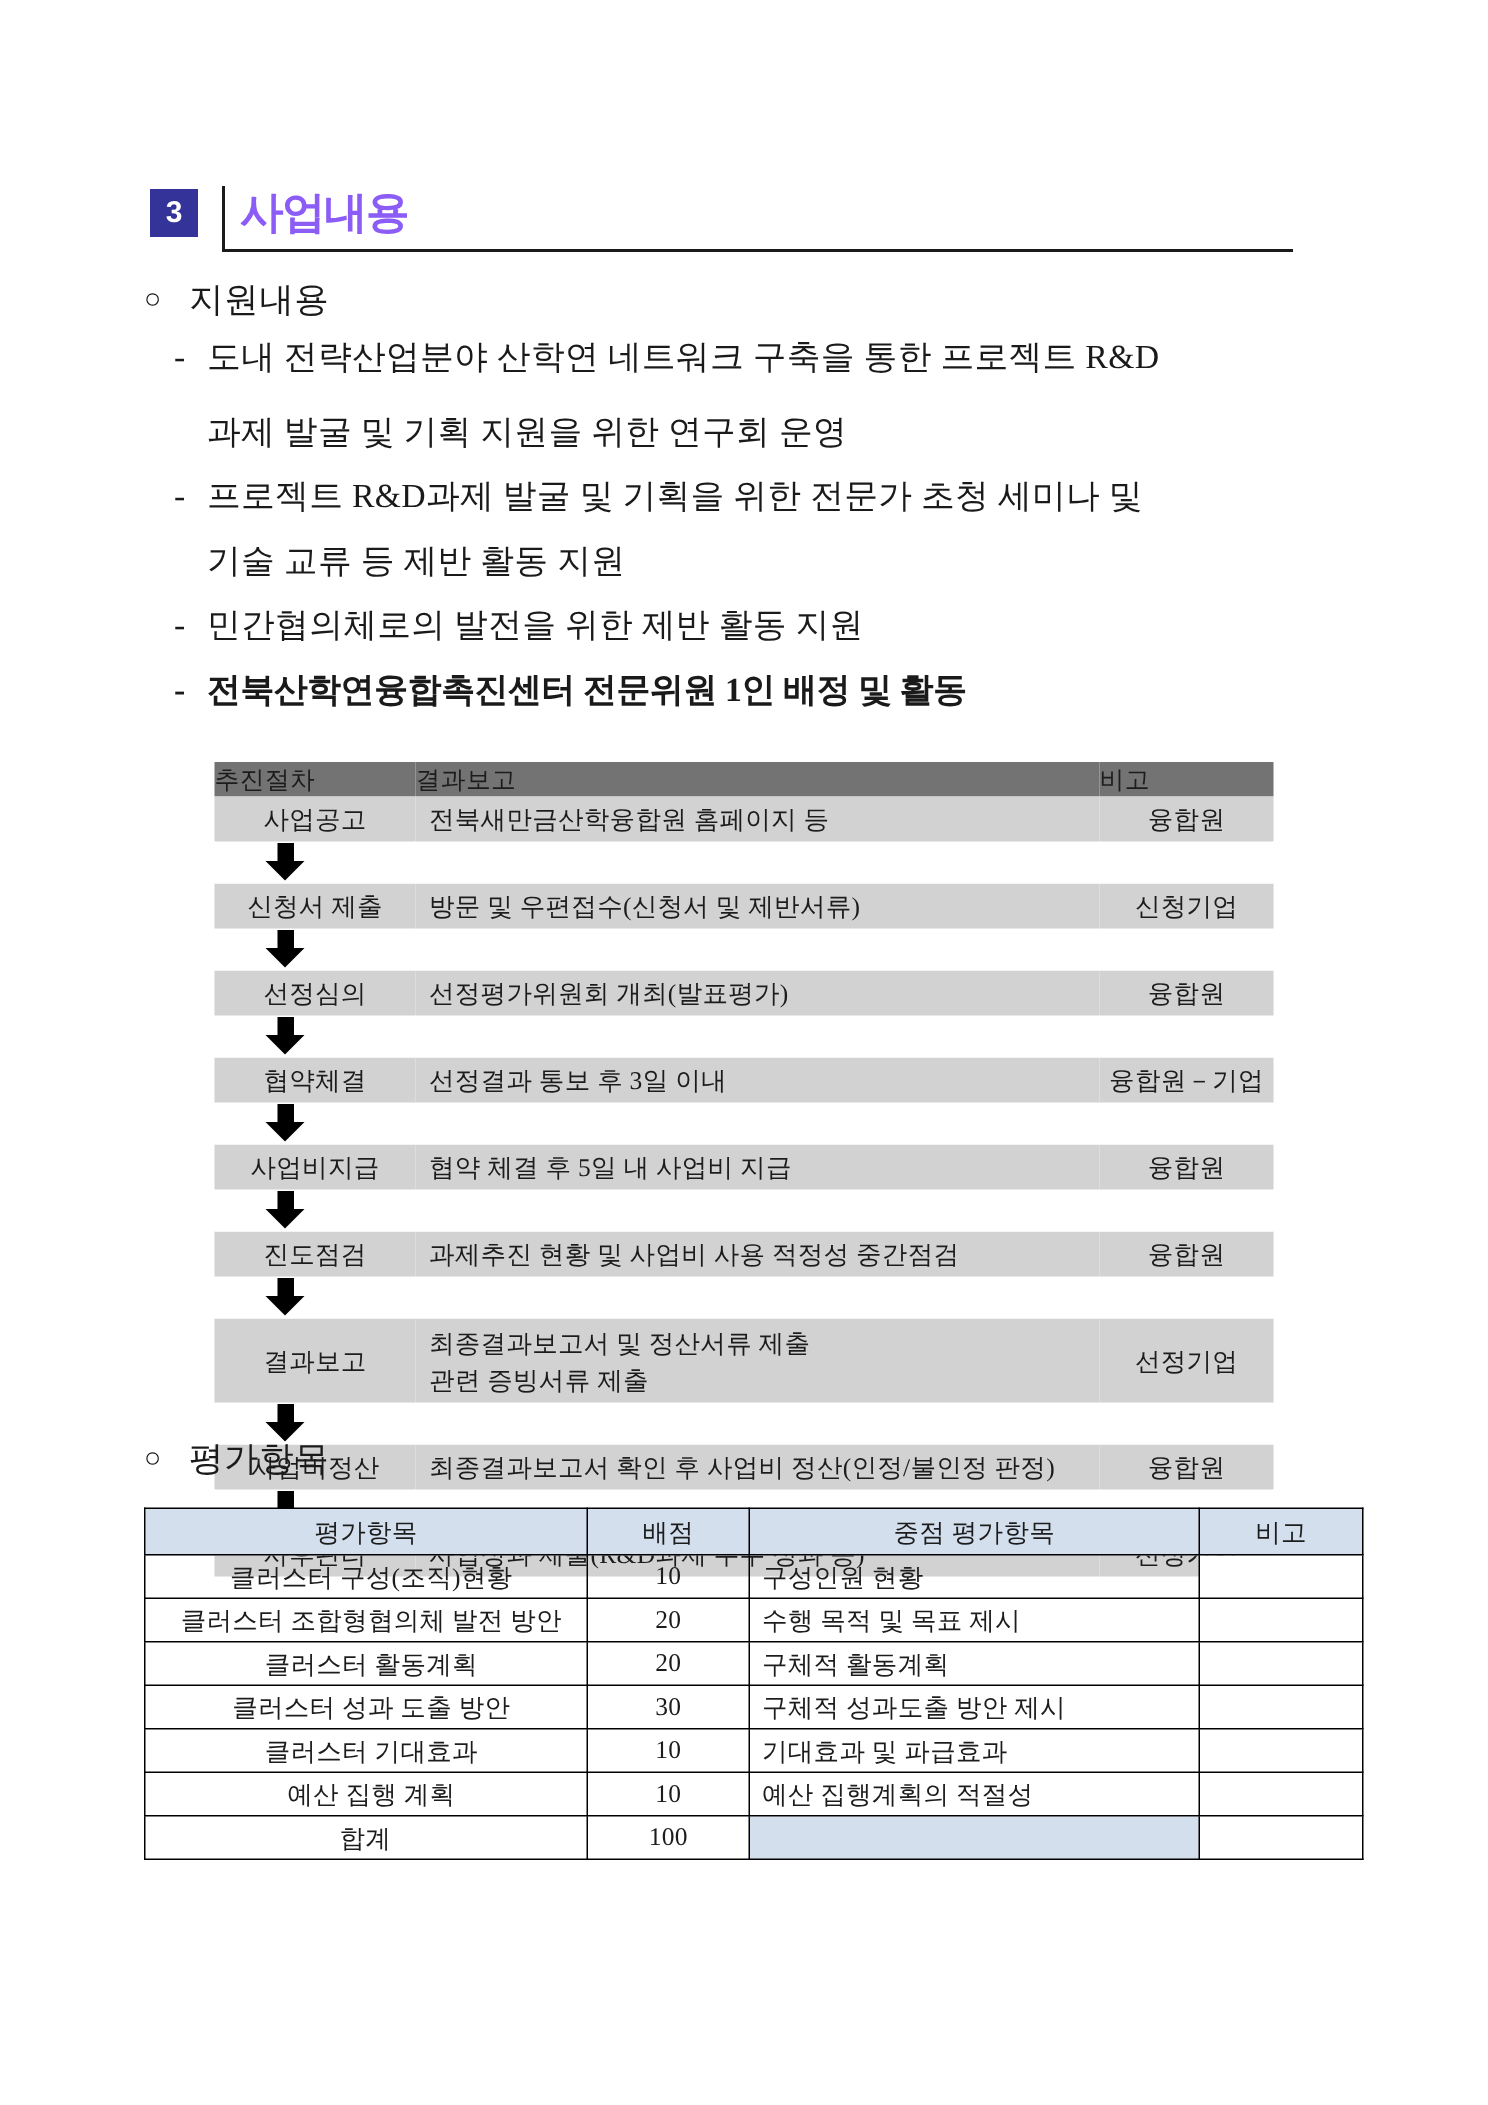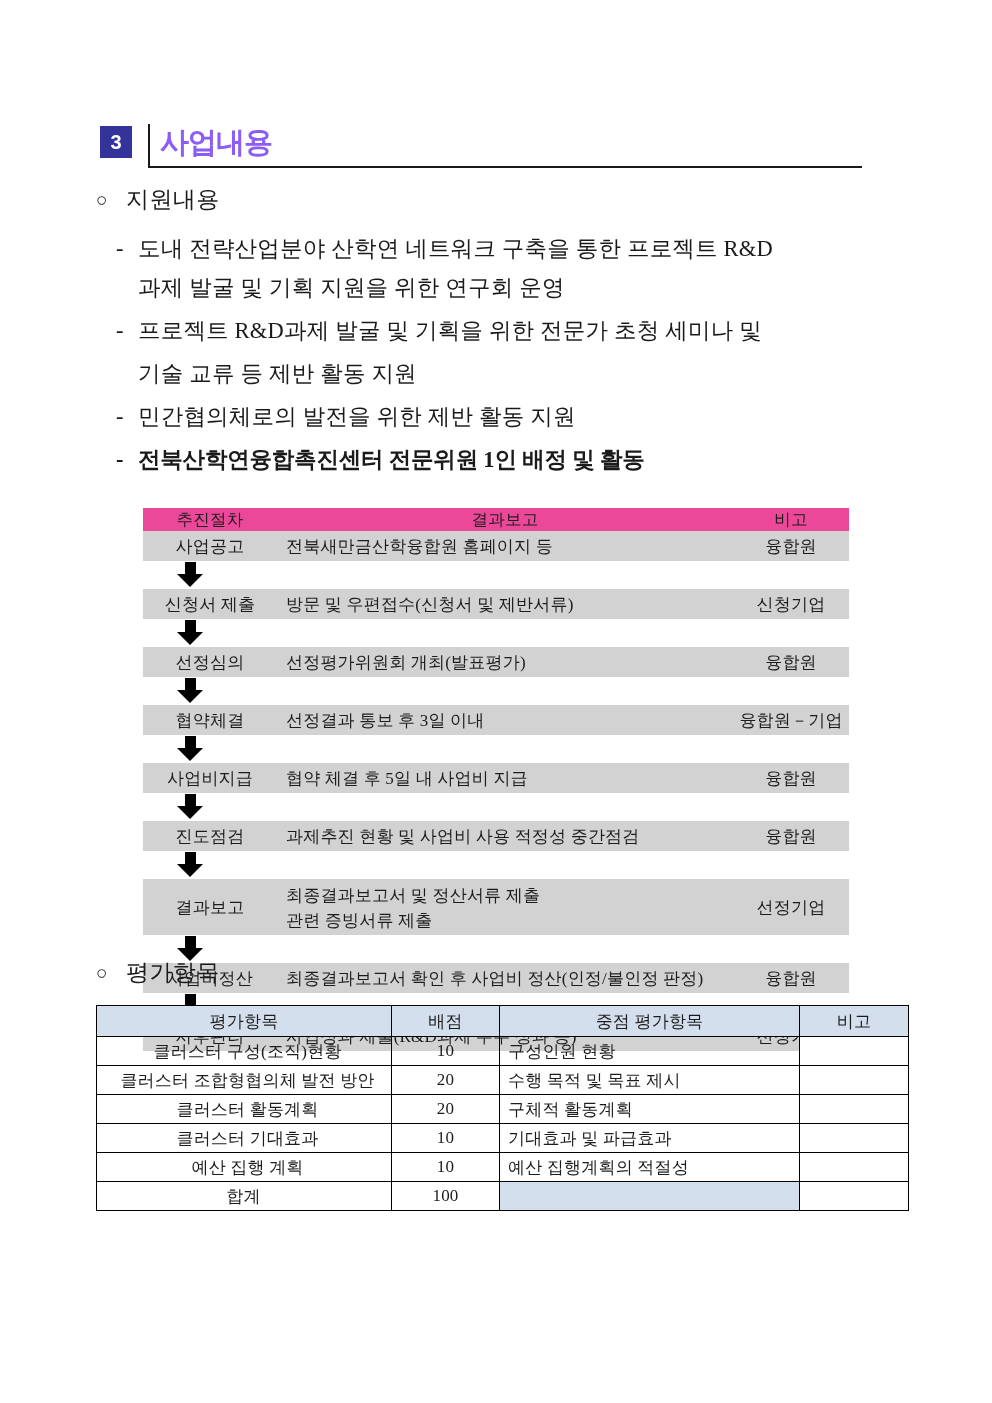--- a/index.html
+++ b/index.html
@@ -120,25 +120,24 @@
   }
   .flow td, .flow th {
     border: none;
     padding: 0;
   }
   .flow .c1 { width: 134px; }
   .flow .c2 { width: 456px; }
   .flow .c3 { width: 116px; }
 
   .flow .hdr td {
-    background: #ec4899;
+    background: #737373;
     color: #1c1c1c;
     font-size: 16.5px;
     height: 23px;
-    text-align: center;
     vertical-align: middle;
     letter-spacing: 0.3px;
   }
   .flow .row td {
     background: #d2d2d2;
     color: #1c1c1c;
     font-size: 17px;
     height: 30px;
     vertical-align: middle;
     letter-spacing: 0.2px;
@@ -228,21 +227,21 @@
     <div class="sec-badge">3</div>
     <div class="sec-divider"></div>
     <div class="sec-title">사업내용</div>
     <div class="sec-rule"></div>
   </div>
 
   <div class="blk lvl1" style="left:96px; top:185px;">
     <span class="bullet">○</span><span>지원내용</span>
   </div>
 
-  <div class="blk lvl2" style="left:116px; top:226px;">
+  <div class="blk lvl2" style="left:116px; top:215px;">
     <span class="dash">-</span><span>도내 전략산업분야 산학연 네트워크 구축을 통한 프로젝트 R&amp;D</span>
   </div>
   <div class="blk lvl2 cont" style="left:116px; top:265px;">
     <span>과제 발굴 및 기획 지원을 위한 연구회 운영</span>
   </div>
 
   <div class="blk lvl2" style="left:116px; top:308px;">
     <span class="dash">-</span><span>프로젝트 R&amp;D과제 발굴 및 기획을 위한 전문가 초청 세미나 및</span>
   </div>
   <div class="blk lvl2 cont" style="left:116px; top:351px;">
@@ -434,20 +433,26 @@
           <td class="e3">수행 목적 및 목표 제시</td>
           <td class="e4"></td>
         </tr>
         <tr>
           <td class="e1">클러스터 활동계획</td>
           <td class="e2">20</td>
           <td class="e3">구체적 활동계획</td>
           <td class="e4"></td>
         </tr>
         <tr>
+          <td class="e1">클러스터 성과 도출 방안</td>
+          <td class="e2">30</td>
+          <td class="e3">구체적 성과도출 방안 제시</td>
+          <td class="e4"></td>
+        </tr>
+        <tr>
           <td class="e1">클러스터 기대효과</td>
           <td class="e2">10</td>
           <td class="e3">기대효과 및 파급효과</td>
           <td class="e4"></td>
         </tr>
         <tr>
           <td class="e1">예산 집행 계획</td>
           <td class="e2">10</td>
           <td class="e3">예산 집행계획의 적절성</td>
           <td class="e4"></td>

